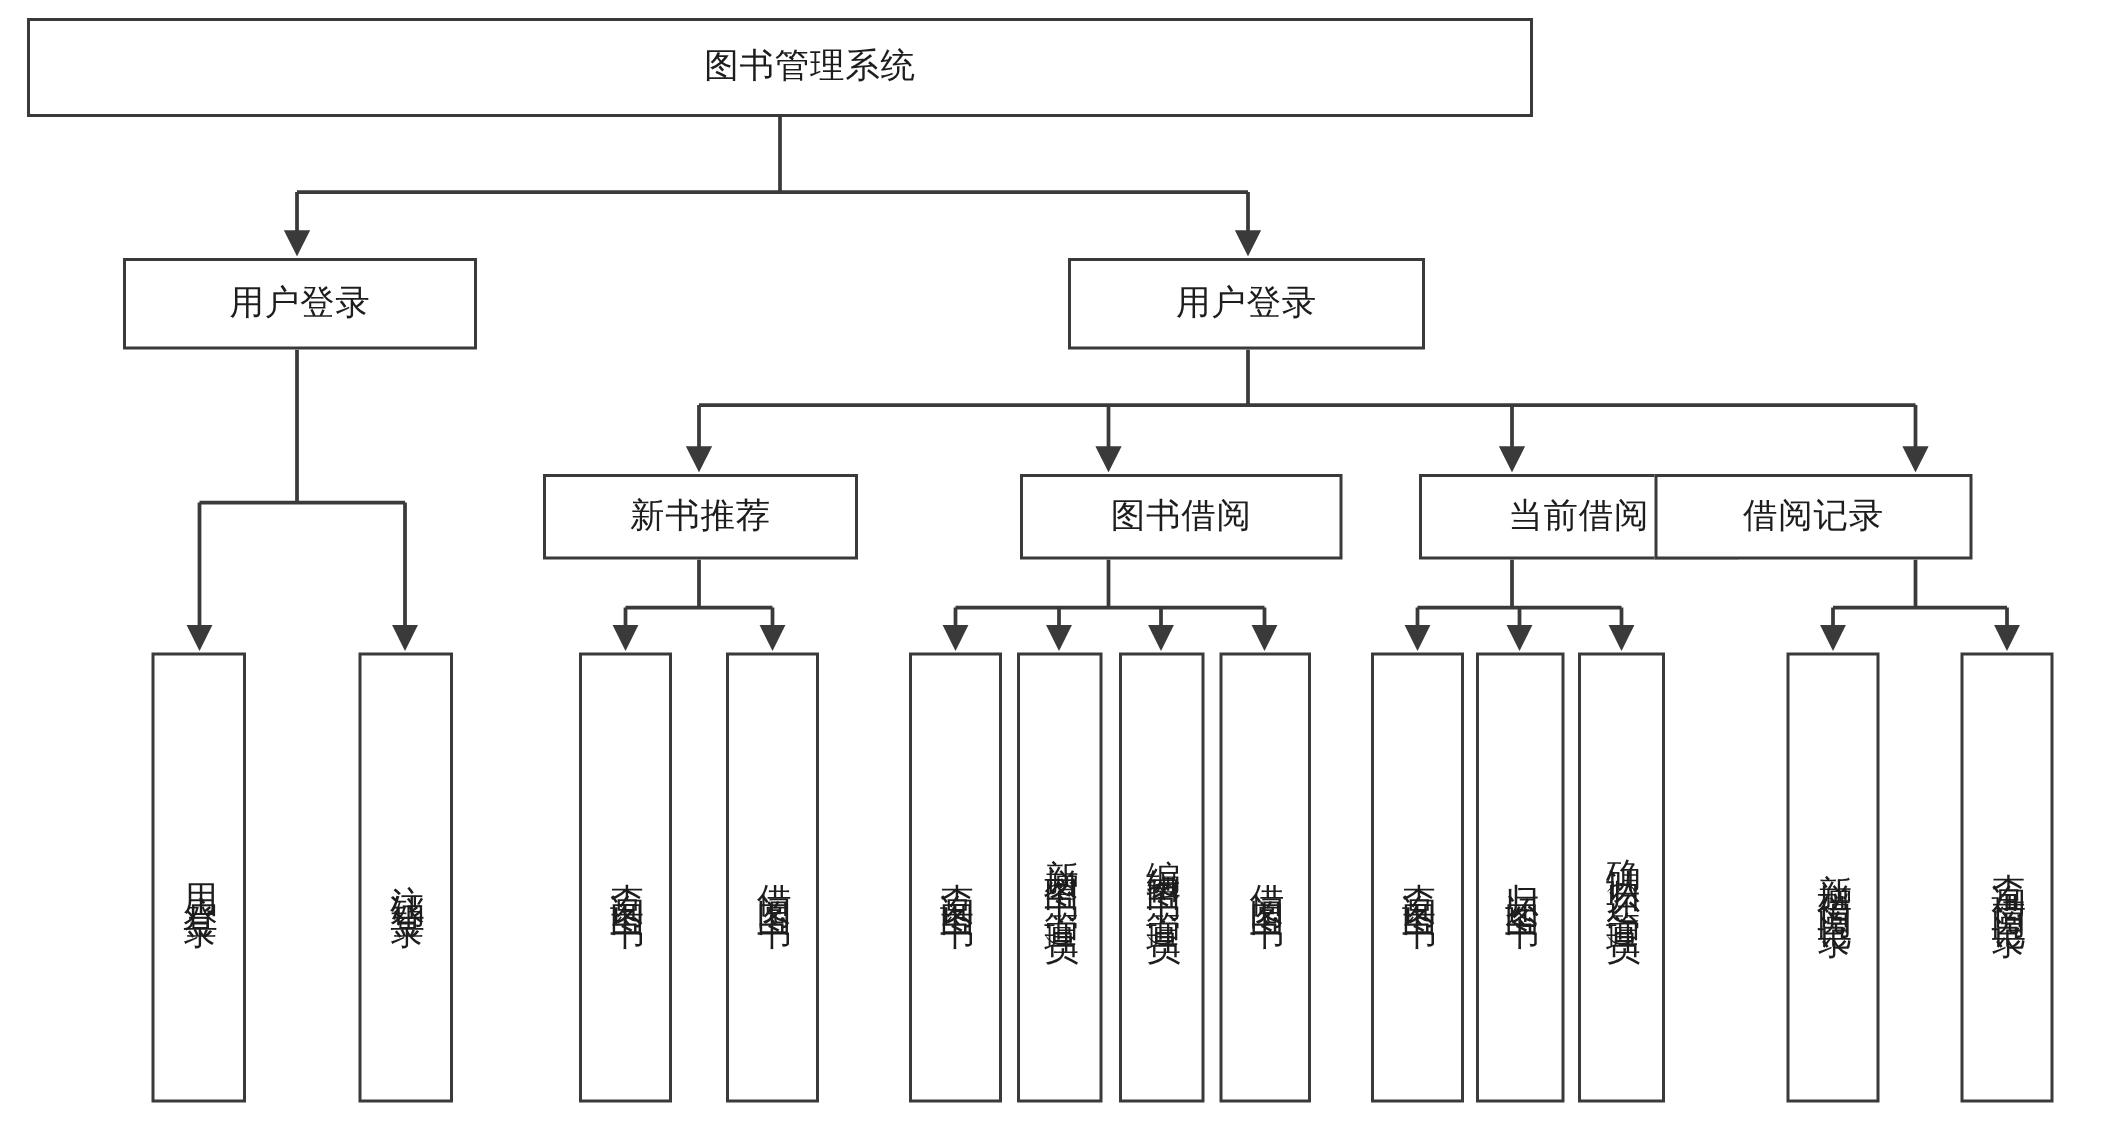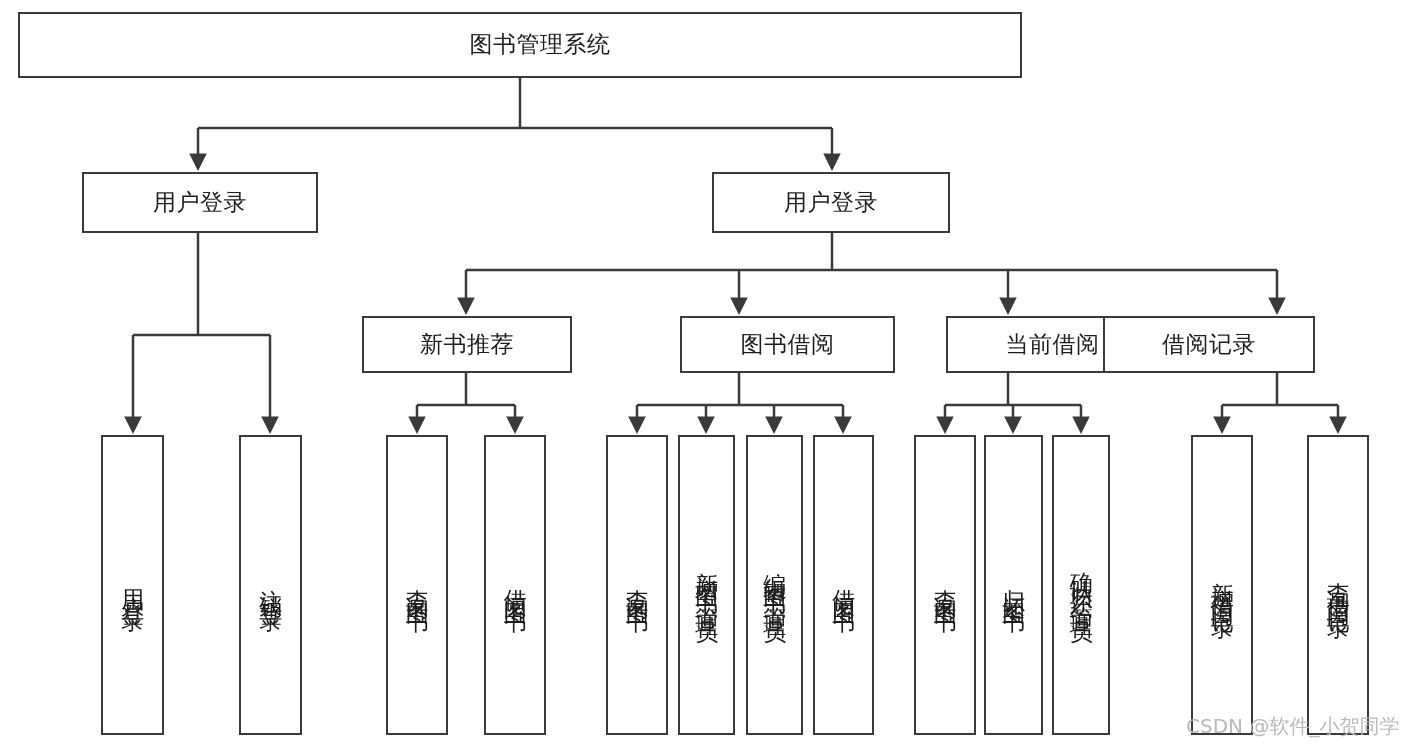--- a/index.html
+++ b/index.html
@@ -167,15 +167,14 @@
     <span>确认归还（管理员）</span>
   </div>
 
   <div class="node vert" style="left:1191px; top:435px; width:62px; height:300px;">
     <span>新增借阅记录</span>
   </div>
   <div class="node vert" style="left:1307px; top:435px; width:62px; height:300px;">
     <span>查询借阅记录</span>
   </div>
 
-  <div id="watermark">CSDN @软件_小贺同学</div>
 
 </div>
 
 </body></html>

